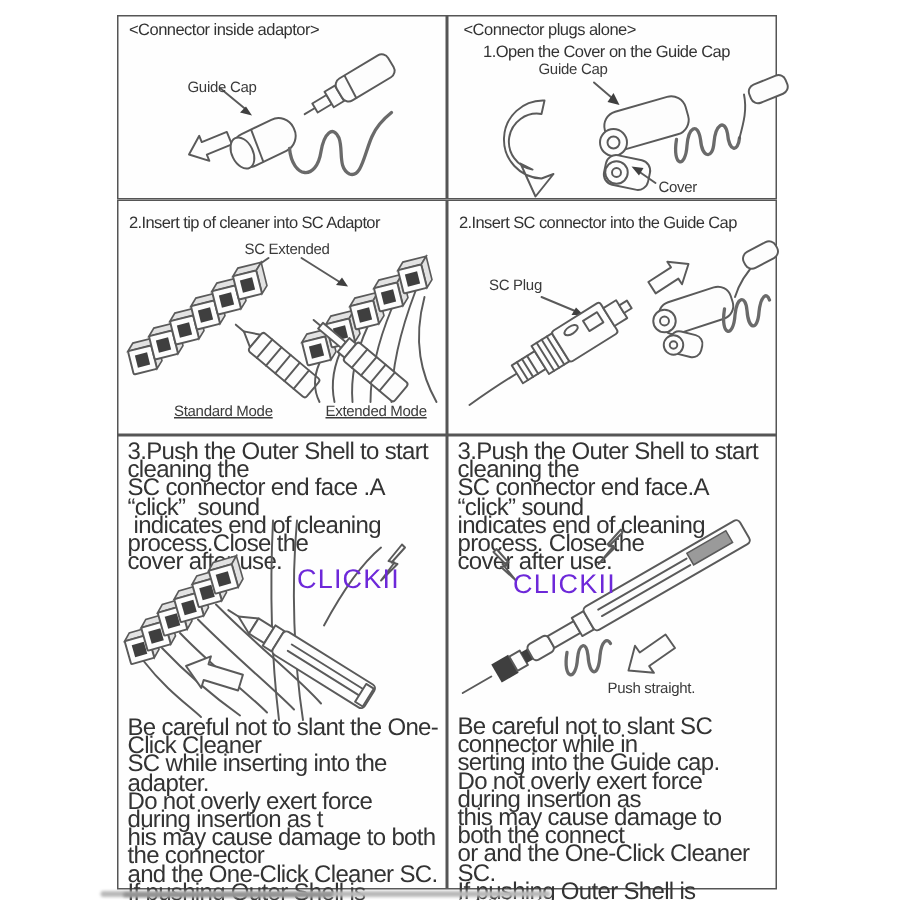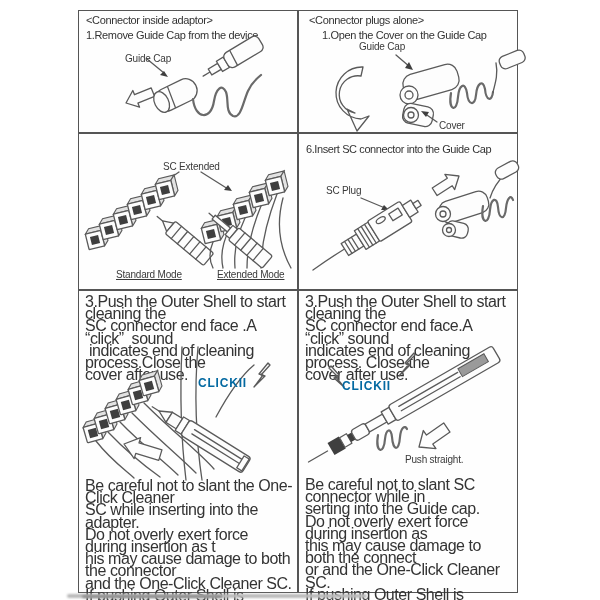--- a/index.html
+++ b/index.html
@@ -12,39 +12,38 @@
   #p3{left:0;top:123px;width:220px;height:157px}
   #p4{left:220px;top:123px;width:220px;height:157px}
   #p5{left:0;top:280px;width:220px;height:303px}
   #p6{left:220px;top:280px;width:220px;height:303px}
   .head,.step1{position:absolute;left:7px;font-size:11px;letter-spacing:-0.35px;white-space:nowrap;color:#333}
   .head{top:3px}.step1{top:18px}
   .step-mid{position:absolute;left:7px;top:9px;font-size:11px;letter-spacing:-0.4px;white-space:nowrap;color:#333}
   .para{position:absolute;left:6px;right:4px;font-size:16px;letter-spacing:-0.45px;line-height:12.2px;white-space:pre-wrap;color:#333}
   .lbl{position:absolute;font-size:10px;letter-spacing:-0.2px;white-space:nowrap;color:#3a3a3a}
   .ulbl{text-decoration:underline;font-size:10px}
-  .click{position:absolute;font-weight:bold;font-size:12px;letter-spacing:0.8px;color:#0369a1;white-space:nowrap}
+  .click{position:absolute;font-weight:normal;font-size:18px;letter-spacing:0.8px;color:#6d28d9;white-space:nowrap}
   svg{position:absolute;overflow:visible}
   .s{stroke:#5a5a5a;stroke-width:1.3;fill:none;stroke-linecap:round;stroke-linejoin:round}
   .s2{stroke:#6a6a6a;stroke-width:2.2;fill:none;stroke-linecap:round}
   .sw{stroke:#5a5a5a;stroke-width:1.3;fill:#fdfdfd;stroke-linejoin:round}
   .fg{stroke:#5a5a5a;stroke-width:1.1;fill:#e2e2e2}
   .dk{fill:#3f3f3f;stroke:none}
   .md{stroke:#5a5a5a;stroke-width:1;fill:#9a9a9a}
   .ah{fill:#3f3f3f;stroke:none}
   .artifact{position:absolute;border-radius:2px;filter:blur(1px)}
 </style>
 </head>
 <body>
 
 <div class="sheet">
 
   <div class="panel" id="p1">
     <div class="head">&lt;Connector inside adaptor&gt;</div>
-    <div class="step1">1.Remove Guide Cap from the device</div>
     <svg width="218" height="86" viewBox="0 0 218 86" style="left:0;top:36px">
       <defs>
         <g id="adp">
           <polygon points="-8,-8 -3.5,-12.5 12.5,-12.5 8,-8" class="fg"></polygon>
           <polygon points="8,-8 12.5,-12.5 12.5,3.5 8,8" class="fg"></polygon>
           <rect x="-8" y="-8" width="16" height="16" rx="1" class="sw"></rect>
           <rect x="-4.2" y="-4.2" width="8.4" height="8.4" class="dk"></rect>
         </g>
       </defs>
       <g>
@@ -94,20 +93,21 @@
       <g>
         <line x1="138" y1="75" x2="125" y2="66" class="s"></line>
         <polygon points="122,64 130,65 127,70" class="ah"></polygon>
       </g>
     </svg>
     <span class="lbl" style="left:60px;top:30px">Guide Cap</span>
     <span class="lbl" style="left:140px;top:109px">Cover</span>
   </div>
 
   <div class="panel" id="p3">
+    <div class="step-mid">2.Insert tip of cleaner into SC Adaptor</div>
     <svg width="218" height="110" viewBox="0 0 218 110" style="left:0;top:24px">
       <g>
         <line x1="100" y1="14" x2="84" y2="25" class="s"></line>
         <polygon points="80,28 84,21 88,26" class="ah"></polygon>
         <line x1="122" y1="14" x2="149" y2="31" class="s"></line>
         <polygon points="153,33 145,32 149,27" class="ah"></polygon>
       </g>
       <g>
         <use href="#adp" transform="translate(16,82) rotate(-14)"></use>
         <use href="#adp" transform="translate(30,72) rotate(-14)"></use>
@@ -151,21 +151,21 @@
         <line x1="30" y1="-8" x2="30" y2="8" class="s"></line>
         <line x1="38" y1="-8" x2="38" y2="8" class="s"></line>
       </g>
     </svg>
     <span class="lbl" style="left:84px;top:27px">SC Extended</span>
     <span class="lbl ulbl" style="left:37px;top:135px">Standard Mode</span>
     <span class="lbl ulbl" style="left:138px;top:135px">Extended Mode</span>
   </div>
 
   <div class="panel" id="p4">
-    <div class="step-mid">6.Insert SC connector into the Guide Cap</div>
+    <div class="step-mid">2.Insert SC connector into the Guide Cap</div>
     <svg width="218" height="124" viewBox="0 0 218 124" style="left:0;top:26px">
       <g>
         <line x1="62" y1="38" x2="86" y2="48" class="s"></line>
         <polygon points="90,50 82,50 85,45" class="ah"></polygon>
       </g>
       <g transform="translate(160,16) rotate(-33)">
         <polygon points="0,0 -11,-9 -11,-4.5 -29,-4.5 -29,4.5 -11,4.5 -11,9" class="sw"></polygon>
       </g>
       <path d="M14,110 C28,100 40,92 54,84" class="s"></path>
       <g transform="translate(90,62) rotate(-32)">

